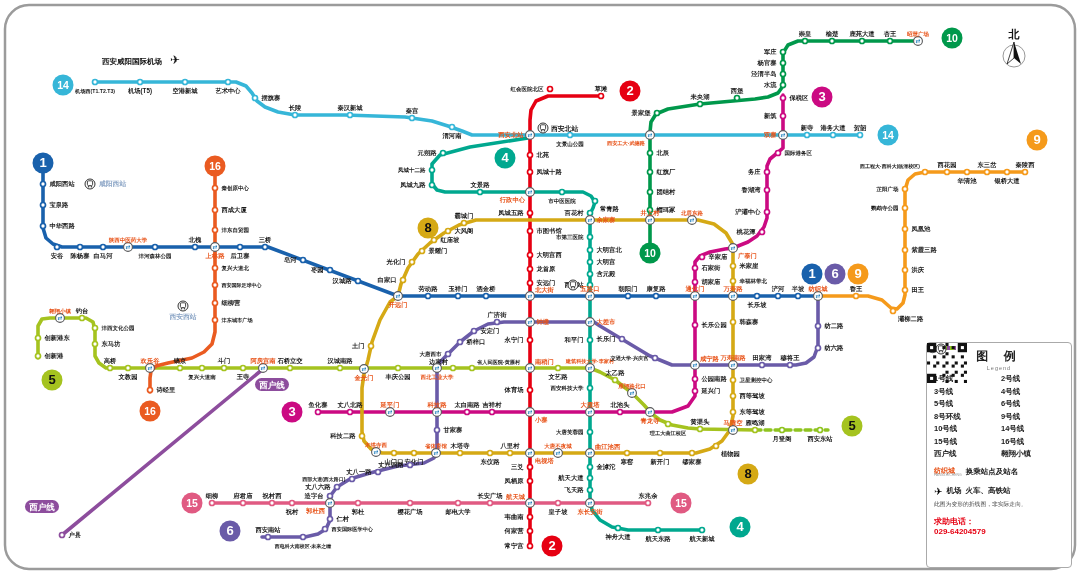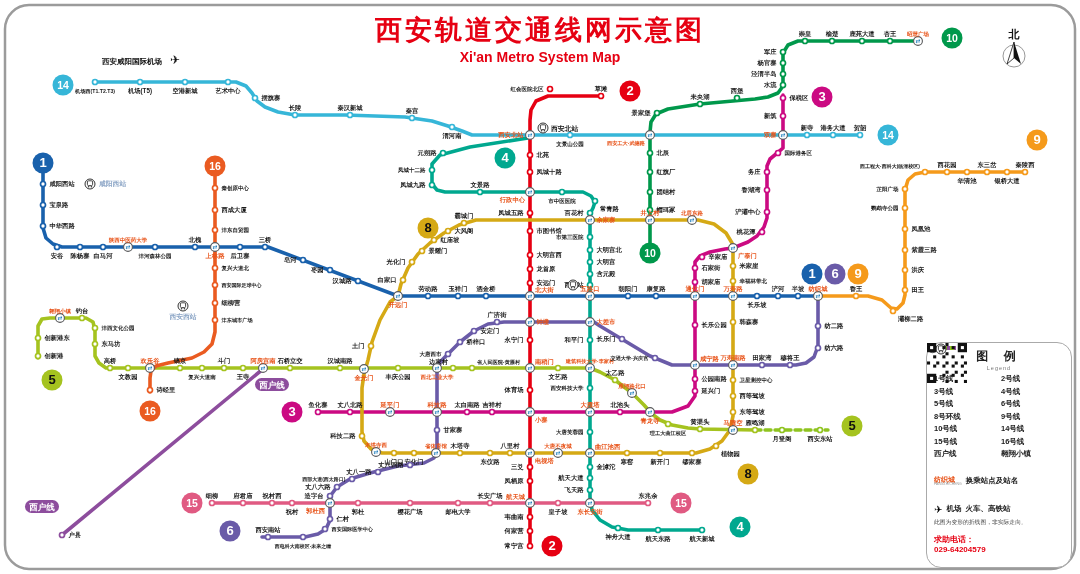--- a/index.html
+++ b/index.html
@@ -4,28 +4,28 @@
 <style>
   html,body{margin:0;padding:0;background:#fff;}
   .stage{position:relative;width:1080px;height:574px;background:#fff;overflow:hidden;
          font-family:"Liberation Sans","DejaVu Sans",sans-serif;}
   .stage svg{position:absolute;left:0;top:0;}
   .title-block{position:absolute;top:12px;left:50%;transform:translateX(-50%);
                text-align:center;color:#e60012;z-index:5;pointer-events:none;white-space:nowrap;}
   .title-zh{font-size:27px;font-weight:bold;letter-spacing:3px;}
   .title-en{font-size:14px;font-weight:bold;margin-top:1px;}
   .legend{position:absolute;left:926px;top:342px;width:146px;height:226px;
-          border:1.5px solid #aaa;border-radius:15px;background:#fff;box-sizing:border-box;
+          border:1.5px solid #aaa;border-radius:4px;background:#fff;box-sizing:border-box;
           padding:5px 7px 4px 7px;z-index:6;}
   .legend h3{margin:0;text-align:center;font-size:12px;letter-spacing:6px;color:#222;}
   .legend .sub{text-align:center;font-size:5.5px;color:#777;margin-bottom:3px;letter-spacing:1px;}
   .lg-grid{display:grid;grid-template-columns:1fr 1fr;column-gap:4px;row-gap:2.5px;}
   .lg-item{display:flex;align-items:center;gap:3px;}
   .lg-item span{font-size:7.5px;font-weight:bold;color:#222;white-space:nowrap;}
-  .lg-row{display:flex;align-items:center;gap:4px;margin-top:17px;}
+  .lg-row{display:flex;align-items:center;gap:4px;margin-top:8px;}
   .lg-row .zh{font-size:7.5px;font-weight:bold;color:#222;}
   .tf-name{display:flex;flex-direction:column;line-height:1;}
   .tf-name b{font-size:7px;color:#e8541a;}
   .tf-name i{font-style:normal;font-size:3.5px;color:#999;}
   .note{font-size:5.8px;color:#444;margin-top:3px;}
   .phone-row{display:flex;justify-content:space-between;align-items:flex-end;margin-top:8px;}
   .phone{color:#e60012;font-weight:bold;font-size:8px;line-height:1.35;}
 </style>
 </head>
 <body>
@@ -1215,24 +1215,20 @@
         <text x="170" y="64" font-size="12" fill="#111">✈</text>
         <text x="162" y="64" text-anchor="end" font-size="7.5" font-weight="bold" fill="#111">西安咸阳国际机场</text>
       </g>
       <g>
         <text x="1014" y="38" text-anchor="middle" font-size="11" font-weight="bold" fill="#111">北</text>
         <circle cx="1014" cy="56" r="11" fill="none" stroke="#999" stroke-width="1"></circle>
         <polygon points="1014,42 1007,64 1014,58" fill="#fff" stroke="#111" stroke-width="0.8"></polygon>
         <polygon points="1014,42 1021,64 1014,58" fill="#111"></polygon>
       </g>
     </svg>
-  <div class="title-block">
-    <div class="title-zh">西安轨道交通线网示意图</div>
-    <div class="title-en">Xi'an Metro System Map</div>
-  </div>
   <aside class="legend" id="legend">
     <h3>图 例</h3>
     <div class="sub">Legend</div>
     <div class="lg-grid" id="lg-grid">
         <div class="lg-item">
           <svg width="29" height="10" viewBox="0 0 29 10">
             <circle cx="4.5" cy="5" r="3" fill="#fff" stroke="#1961ac" stroke-width="1.8"></circle>
             <line x1="9" y1="5" x2="28" y2="5" stroke="#1961ac" stroke-width="4" stroke-linecap="round"></line>
           </svg>
           <span>1号线</span>

